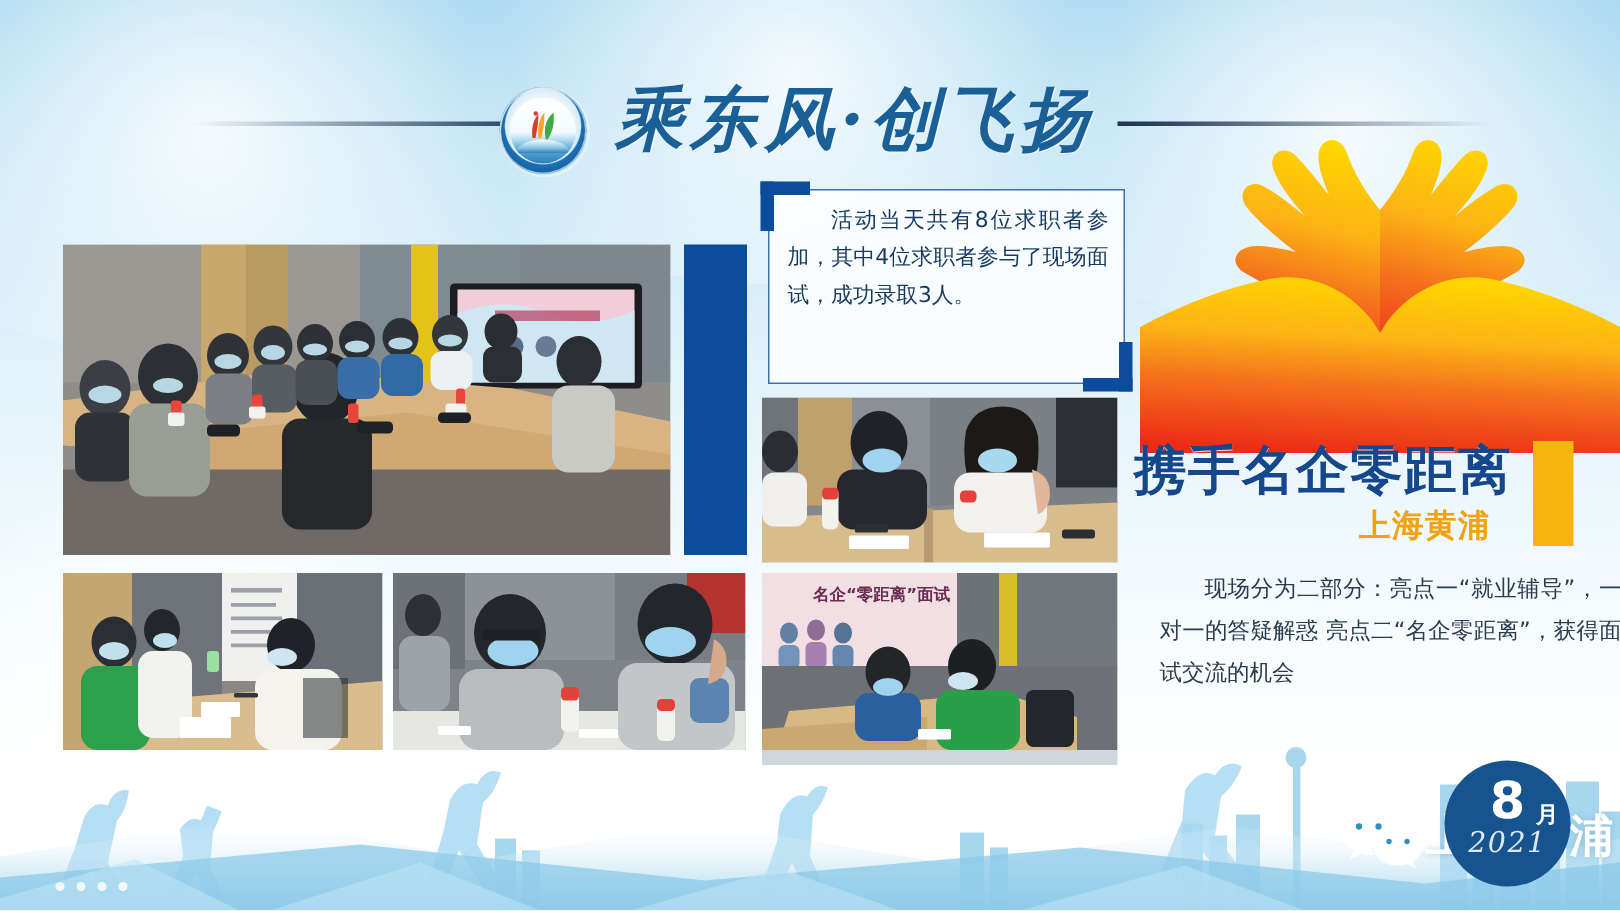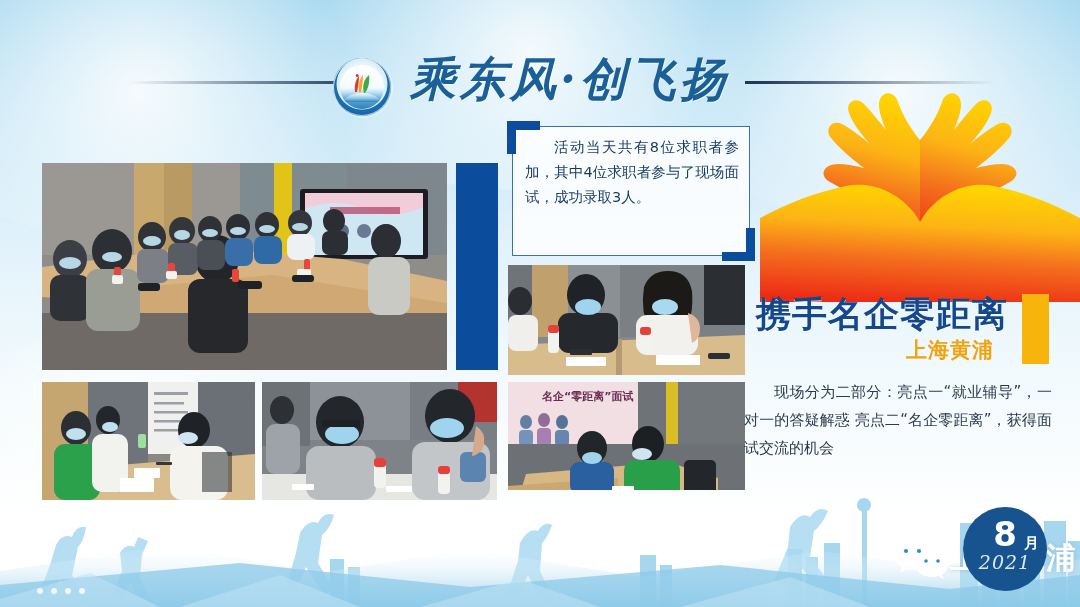--- a/index.html
+++ b/index.html
@@ -46,21 +46,21 @@
   
   .hands{position:absolute;left:760px;top:62px;width:320px;height:240px;}
 
   
   .photo{position:absolute;overflow:hidden;background:#cfd6db;}
   .photo .ph-img{position:absolute;inset:0;}
   .p-main{left:42px;top:163px;width:405px;height:207px;}
   .p-bl  {left:42px;top:382px;width:213px;height:118px;}
   .p-bm  {left:262px;top:382px;width:235px;height:118px;}
   .p-rt  {left:508px;top:265px;width:237px;height:110px;}
-  .p-rb  {left:508px;top:382px;width:237px;height:108px;}
+  .p-rb  {left:508px;top:382px;width:237px;height:128px;}
 
   .blue-bar{position:absolute;left:456px;top:163px;width:42px;height:207px;background:#0b4d9c;}
 
   
   .quotebox{position:absolute;left:512px;top:126px;width:238px;height:130px;
      background:rgba(255,255,255,.82);border:1px solid #3f6fa8;box-sizing:border-box;}
   .quotebox .txt{position:absolute;left:12px;top:8px;width:214px;
      font-size:14.5px;line-height:25px;color:#16395f;text-align:justify;text-indent:2em;
      font-family:"DejaVu Sans","Liberation Sans",sans-serif;font-weight:400;}
   .corner{position:absolute;width:24px;height:24px;}
@@ -68,21 +68,21 @@
   .corner.br{right:-6px;bottom:-6px;border-right:9px solid #0b4d9c;border-bottom:9px solid #0b4d9c;}
 
   
   .headline{position:absolute;left:756px;top:293px;font-size:35px;line-height:42px;font-weight:700;
      letter-spacing:1px;color:#14478c;white-space:nowrap;
      text-shadow:0 1px 0 rgba(255,255,255,.8);}
   .subhead{position:absolute;left:906px;top:337px;font-size:21px;line-height:26px;font-weight:700;
      letter-spacing:1px;color:#f2a20c;white-space:nowrap;}
   .ybar{position:absolute;left:1022px;top:294px;width:27px;height:70px;background:#f6b40d;}
 
-  .para{position:absolute;left:744px;top:378px;width:308px;font-size:15px;line-height:28px;
+  .para{position:absolute;left:773px;top:378px;width:308px;font-size:15px;line-height:28px;
      color:#2a3b4d;text-align:justify;text-indent:2em;font-weight:500;}
 
   
   .band{position:absolute;left:0;bottom:0;width:1080px;height:120px;overflow:hidden;}
 
   
   .wxlogo{position:absolute;left:893px;top:538px;width:56px;height:42px;}
   .brand{position:absolute;left:950px;top:540px;font-size:30px;line-height:36px;font-weight:700;
      color:#ffffff;letter-spacing:2px;white-space:nowrap;
      text-shadow:0 0 4px rgba(120,170,200,.55);

